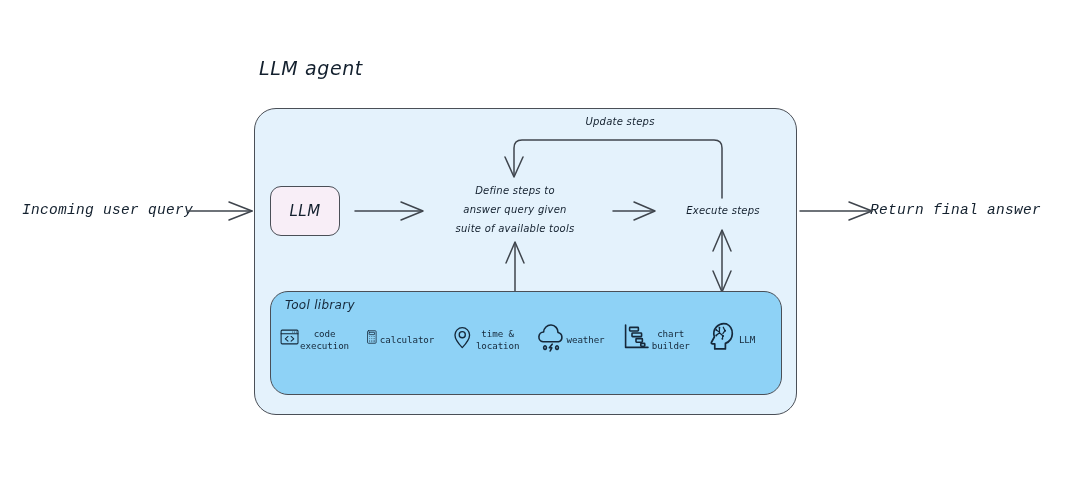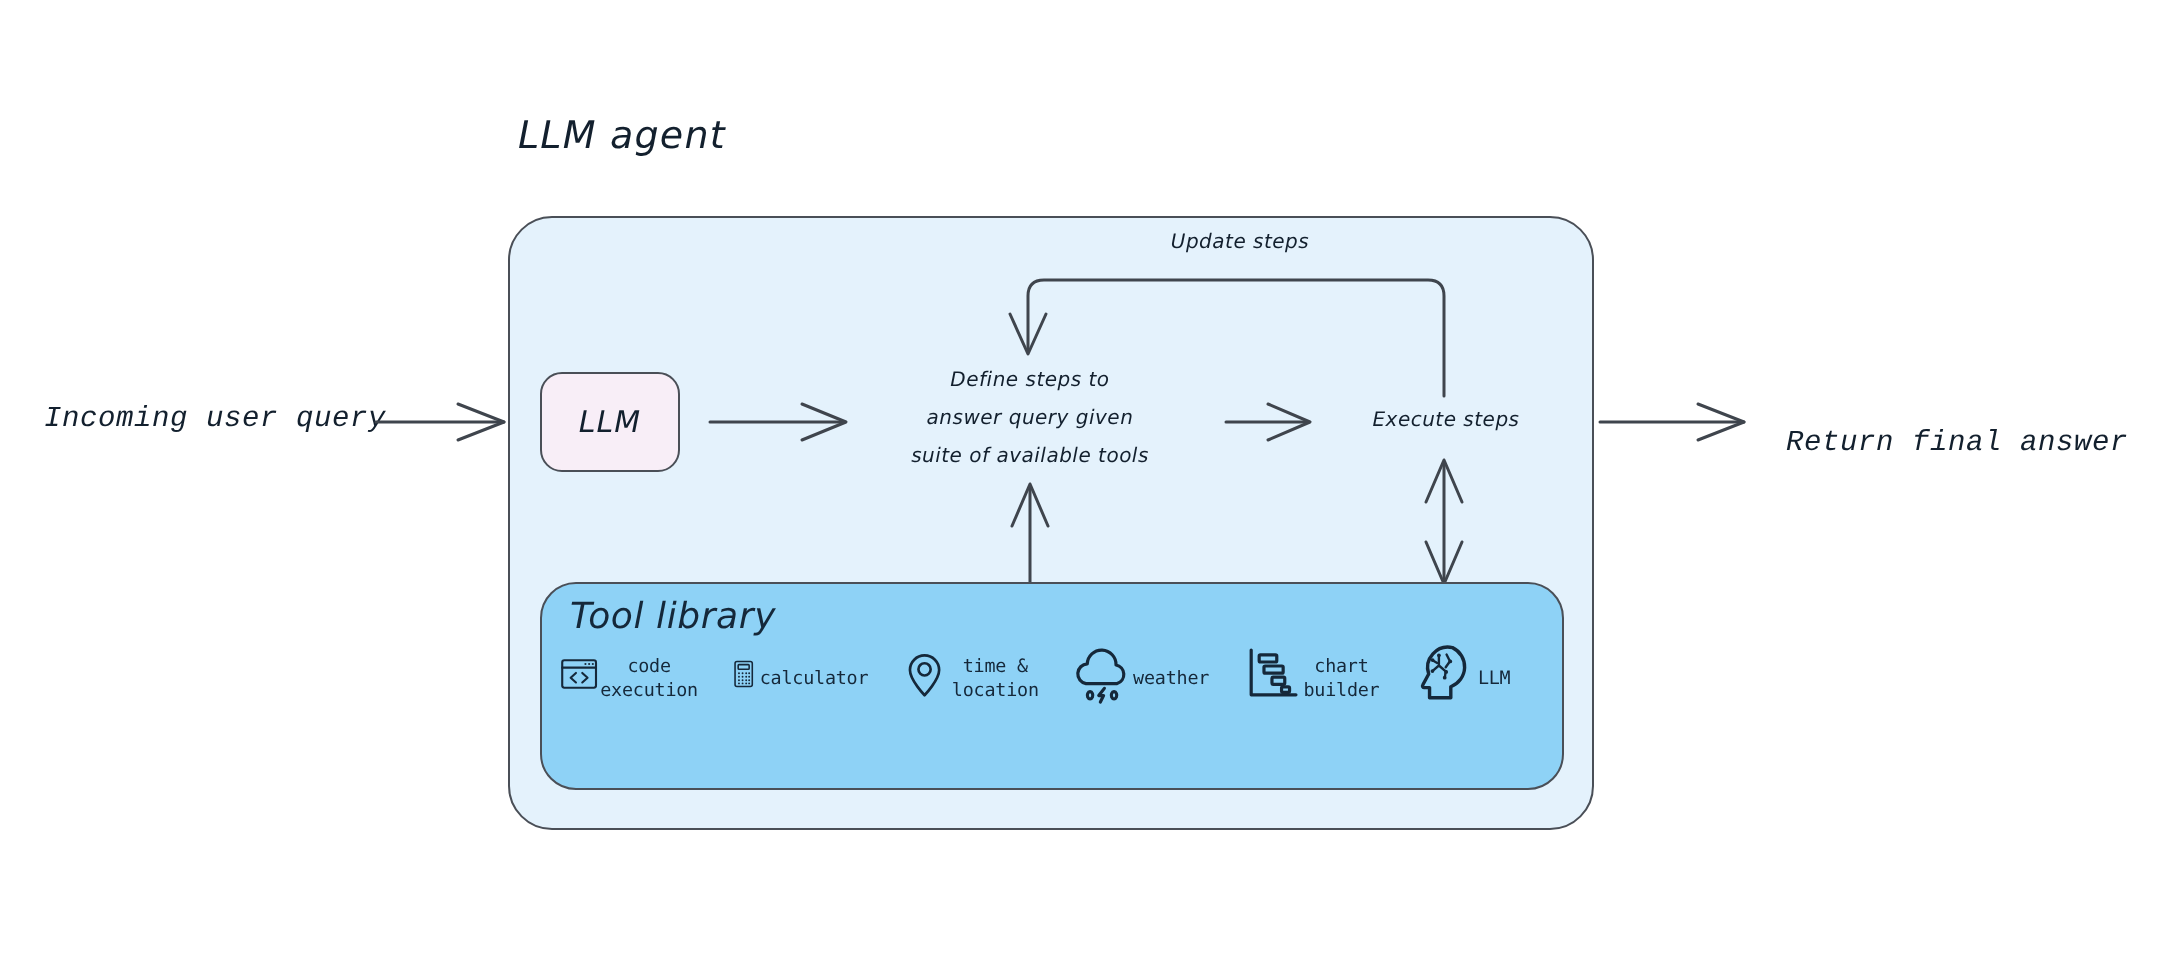--- a/index.html
+++ b/index.html
@@ -97,39 +97,39 @@
   .edge-label {
     position: absolute;
     font-family: Liberation Mono, monospace;
     font-size: 14.5px;
     font-style: italic;
     letter-spacing: 0.3px;
     color: #13202e;
     white-space: nowrap;
   }
   #incoming-query-label { left: 22px; top: 202px; }
-  #final-answer-label   { left: 893px; top: 202px; margin-top: 12px; }
+  #final-answer-label   { left: 870px; top: 202px; }
   
   #tool-library {
     position: absolute;
     left: 270px;
     top: 291px;
     width: 512px;
     height: 104px;
     background: #8ed2f6;
     border: 1.6px solid #4a4f57;
     border-radius: 18px;
     box-sizing: border-box;
   }
   #tool-library-title {
     position: absolute;
     left: 14px;
     top: 6px;
     font-family: "DejaVu Sans", sans-serif;
-    font-size: 18px;
+    font-size: 12px;
     font-style: italic;
     letter-spacing: 0.3px;
     color: #15283a;
   }
   #tool-row {
     position: absolute;
     left: 8px;
     top: 28px;
     width: 496px;
     display: flex;

